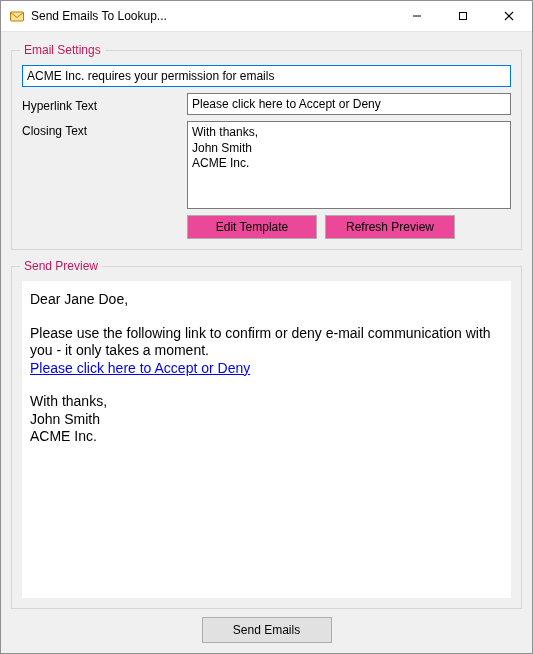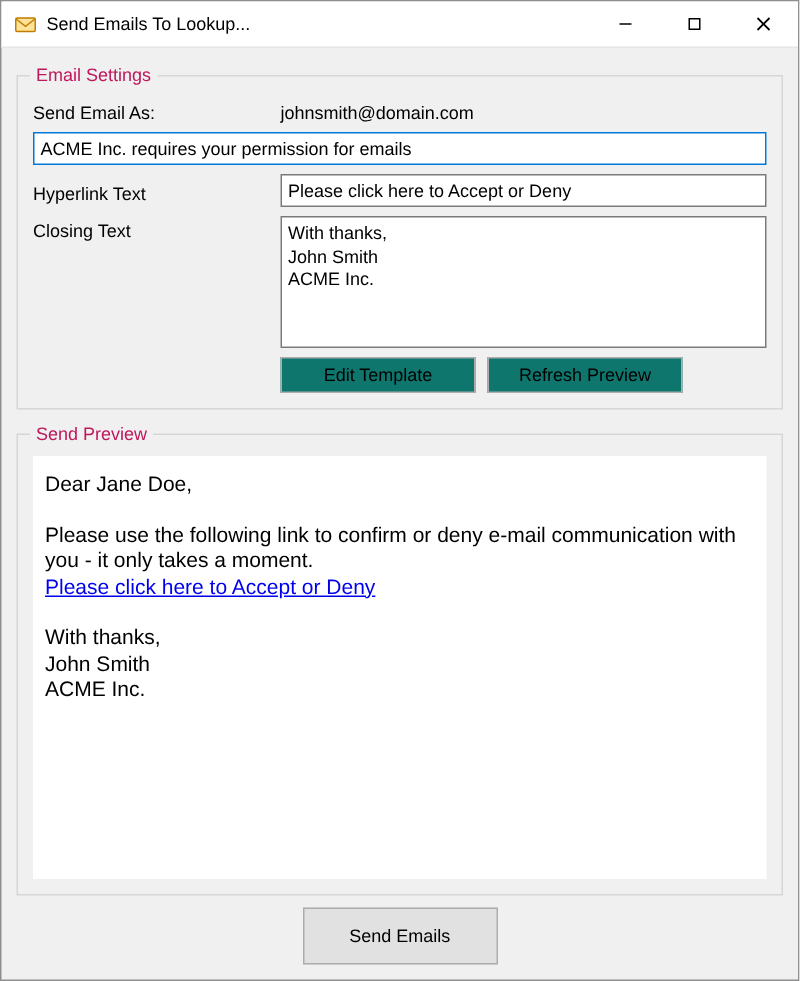--- a/index.html
+++ b/index.html
@@ -125,21 +125,21 @@
     justify-content: flex-start;
     gap: 8px;
     margin-top: 6px;
     margin-left: 165px;
   }
   .btn {
     min-width: 130px;
     height: 24px;
     box-sizing: border-box;
     border: 1px solid #adadad;
-    background: #0f766e;
+    background: #ec4899;
     font-family: inherit;
     font-size: 12px;
     text-align: center;
     display: inline-flex;
     align-items: center;
     justify-content: center;
     padding: 0 14px;
   }
 
   
@@ -169,21 +169,21 @@
   .preview-pane .closing-line { margin: 0; }
 
   
   .bottom-bar {
     display: flex;
     justify-content: center;
     padding: 8px 0 2px 0;
   }
   .send-btn {
     min-width: 130px;
-    height: 38px;
+    height: 26px;
     border: 1px solid #adadad;
     background: #e1e1e1;
     font-family: inherit;
     font-size: 12px;
     display: inline-flex;
     align-items: center;
     justify-content: center;
   }
 </style>
 </head>
@@ -217,24 +217,20 @@
           </svg>
       </div>
     </div>
   </div>
 
   <div class="body">
 
     <div class="groupbox">
       <span class="legend">Email Settings</span>
 
-      <div class="settings-row">
-        <span class="label">Send Email As:</span>
-        <span class="value">johnsmith@domain.com</span>
-      </div>
 
       <div class="settings-row">
         <input type="text" class="focused" value="ACME Inc. requires your permission for emails" style="">
       </div>
 
       <div class="settings-row">
         <span class="label">Hyperlink Text</span>
         <input type="text" value="Please click here to Accept or Deny" style="">
       </div>
 

